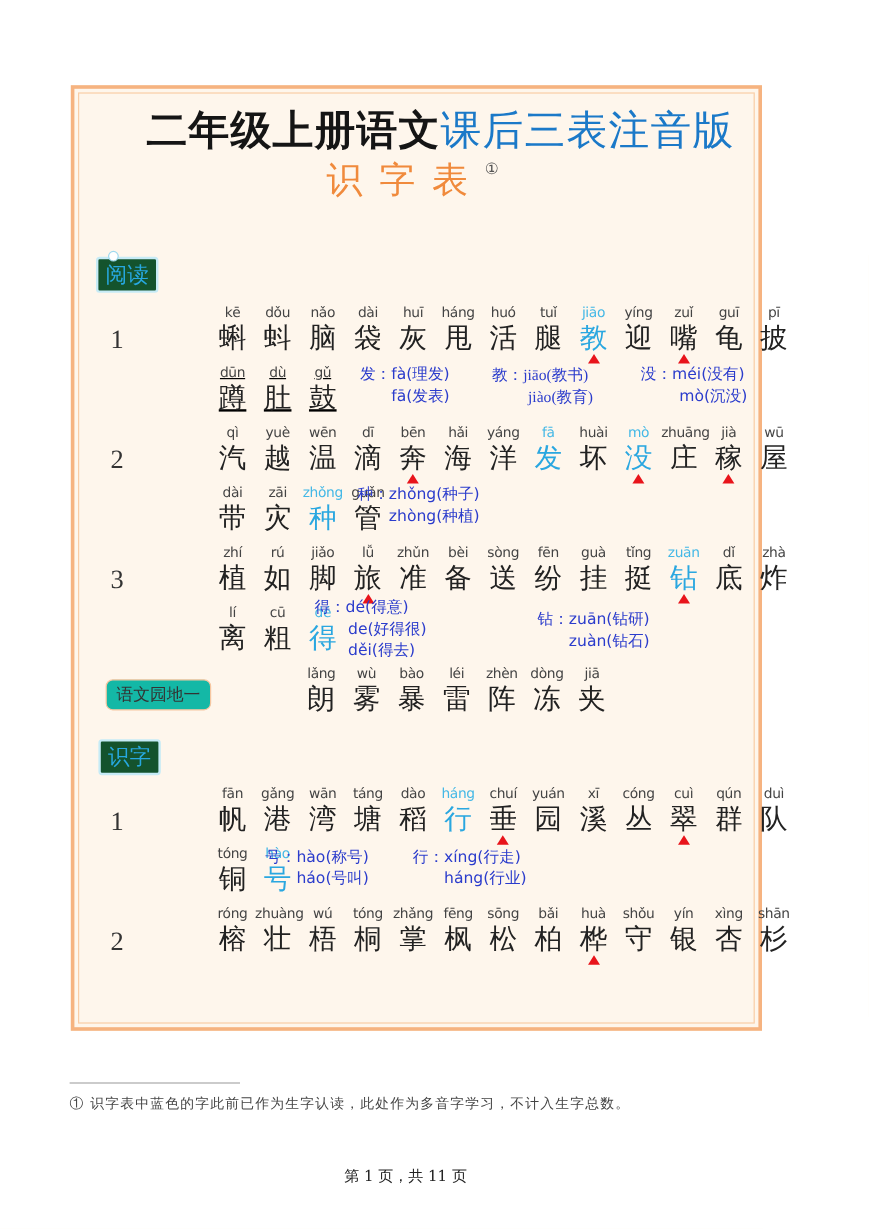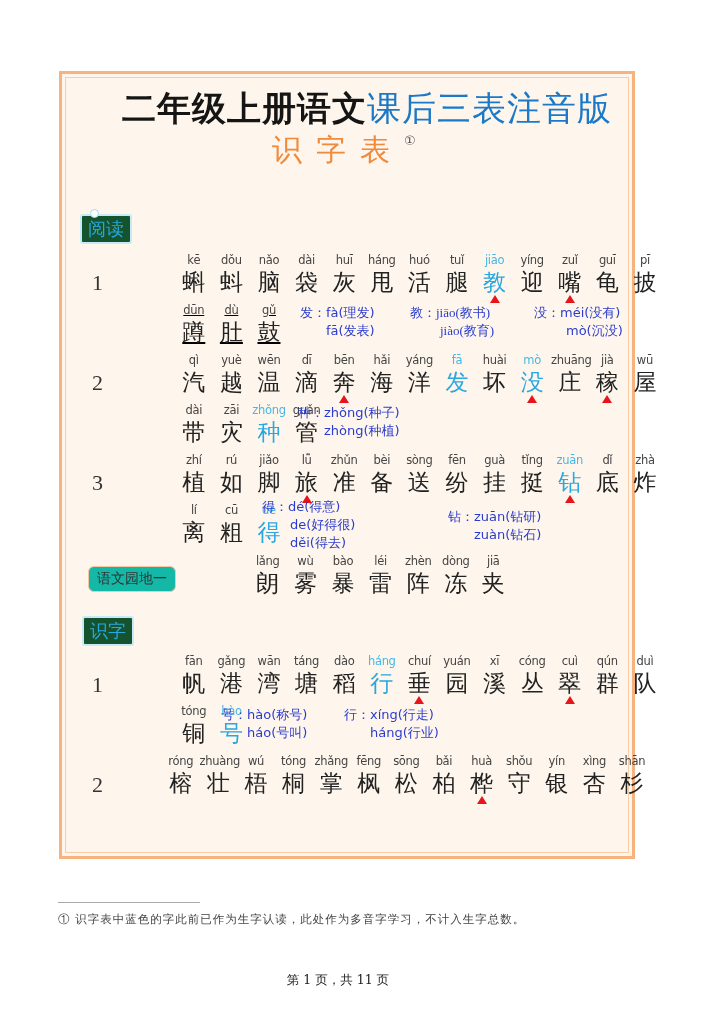--- a/index.html
+++ b/index.html
@@ -407,21 +407,21 @@
 <div class="note" style="left:221px;top:706px;">
   <span>号：</span><span>hào(称号)</span>
   <span class="line2" style="padding-left:26px">háo(号叫)</span>
 </div>
 <div class="note" style="left:344px;top:706px;">
   <span>行：</span><span>xíng(行走)</span>
   <span class="line2" style="padding-left:26px">háng(行业)</span>
 </div>
 
 <div class="num" style="left:92px;top:772px;">2</div>
-<div class="row" id="r-1-1-0" style="left:118px;top:753px;align-items:center;">
+<div class="row" id="r-1-1-0" style="left:131px;top:753px;align-items:center;">
     <div class="cell">
       <span class="py">róng</span>
       <span class="hz">榕</span>
     </div>
     <div class="cell">
       <span class="py">zhuàng</span>
       <span class="hz">壮</span>
     </div>
     <div class="cell">
       <span class="py">wú</span>

